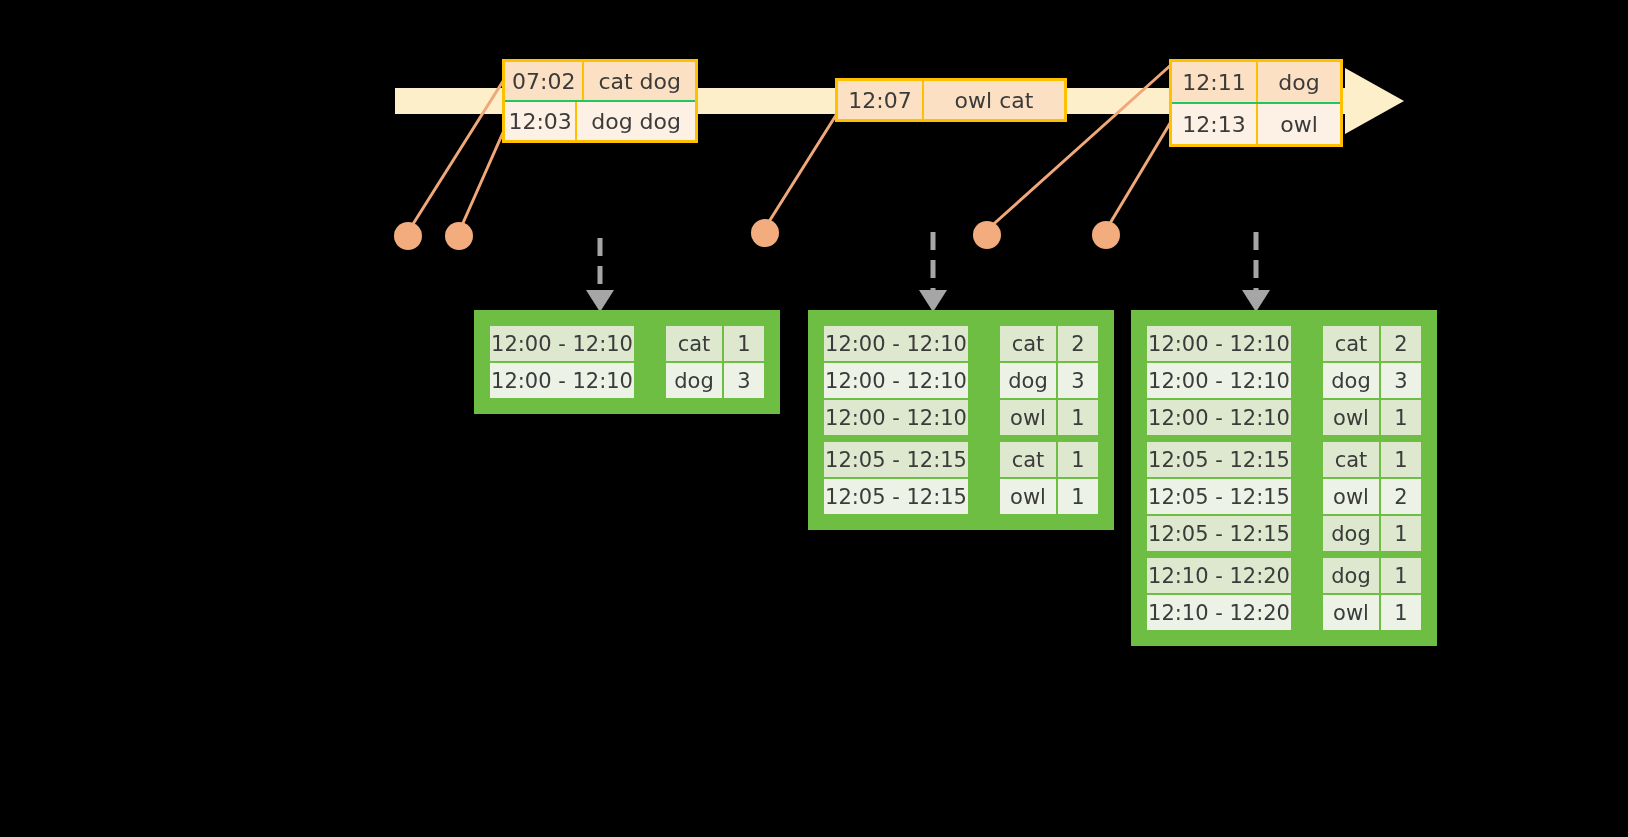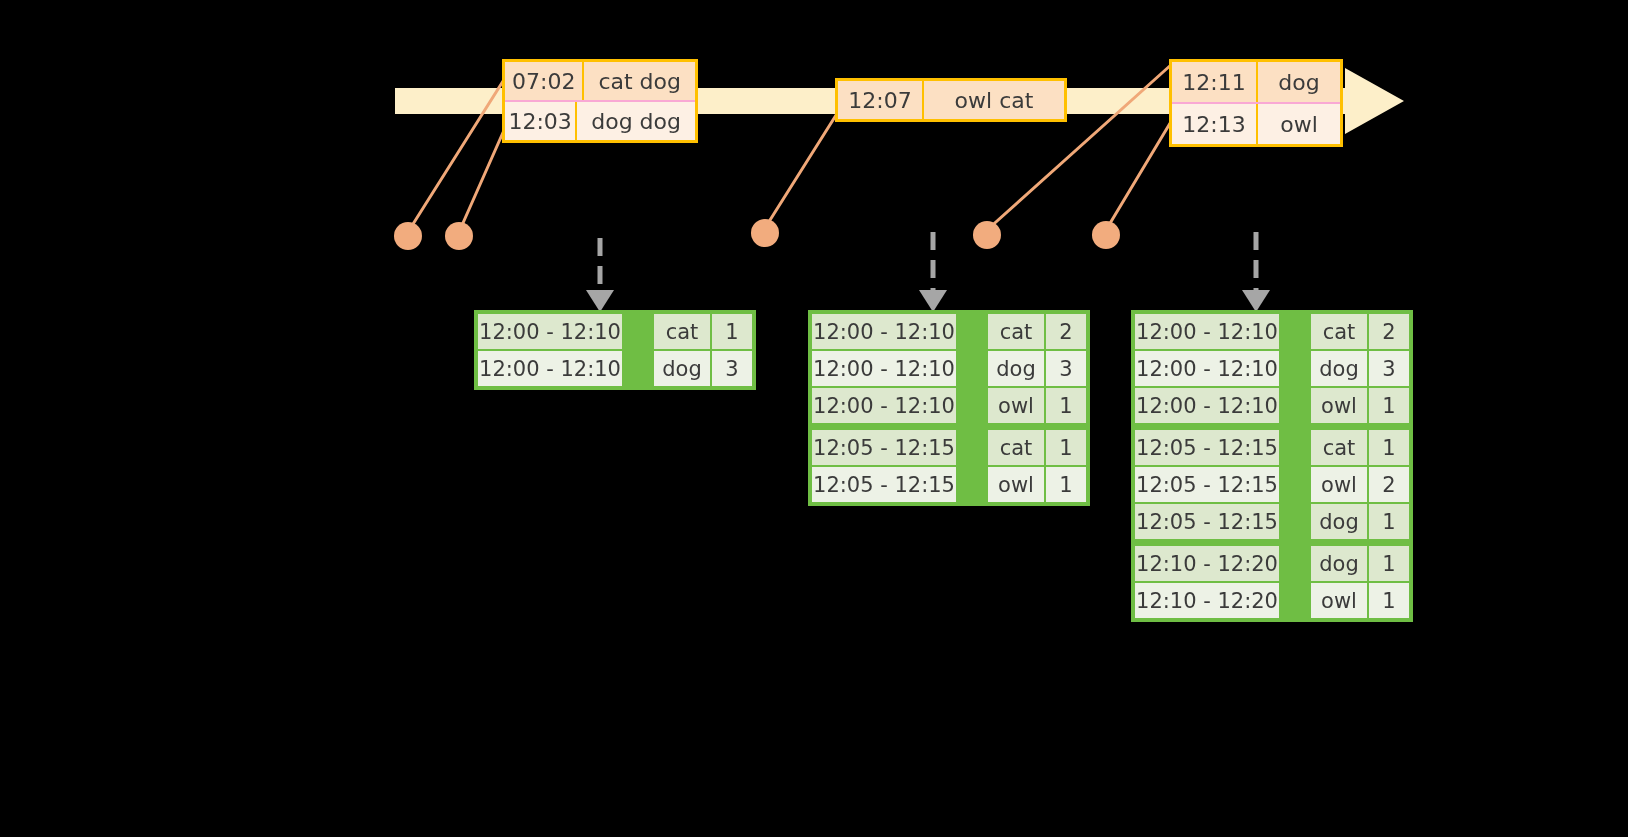--- a/index.html
+++ b/index.html
@@ -5,32 +5,32 @@
   html,body{margin:0;padding:0;background:#000;}
   body{width:1628px;height:837px;position:relative;overflow:hidden;
        font-family:"DejaVu Sans","Liberation Sans",sans-serif;}
   .stage{position:absolute;left:0;top:0;width:1628px;height:837px;}
   svg.layer{position:absolute;left:0;top:0;width:1628px;height:837px;pointer-events:none;}
 
   
   .evt{position:absolute;border:3px solid #FFC000;box-sizing:border-box;
        display:flex;flex-direction:column;z-index:4;}
   .evt .row{display:flex;flex:1 1 auto;}
-  .evt .row + .row{border-top:2px solid #f9a8d4;}
+  .evt .row + .row{border-top:2px solid #22c55e;}
   .evt .c-time{width:86px;box-sizing:border-box;display:flex;align-items:center;
        justify-content:center;font-size:22px;color:#3b3b3b;
        border-right:2px solid #FFC000;}
   .evt .c-words{flex:1 1 auto;display:flex;align-items:center;justify-content:center;
        font-size:22px;color:#3b3b3b;padding:0 14px;white-space:nowrap;}
   .evt .row.shade .c-time,.evt .row.shade .c-words{background:#FCE0C3;}
   .evt .row.plain .c-time,.evt .row.plain .c-words{background:#FDF0E4;}
 
   
   .rtab{position:absolute;border:4px solid #6FBE44;box-sizing:border-box;z-index:4;
-        background:#6FBE44;display:flex;flex-direction:column;gap:2px;padding:0;}
+        background:#6FBE44;display:flex;flex-direction:column;gap:2px;padding:12px;}
   .rtab .r{display:flex;gap:2px;}
   .rtab .r .cell{font-size:21px;color:#3b3b3b;display:flex;align-items:center;
         justify-content:center;height:35px;box-sizing:border-box;}
   .rtab .r .c-win{width:144px;}
   .rtab .r .c-key{width:56px;margin-left:30px;}
   .rtab .r .c-cnt{width:40px;}
   .rtab .r.a .cell{background:#DDE8CE;}
   .rtab .r.b .cell{background:#EDF2E6;}
   .rtab .grpgap{height:3px;background:#6FBE44;}
 </style>

